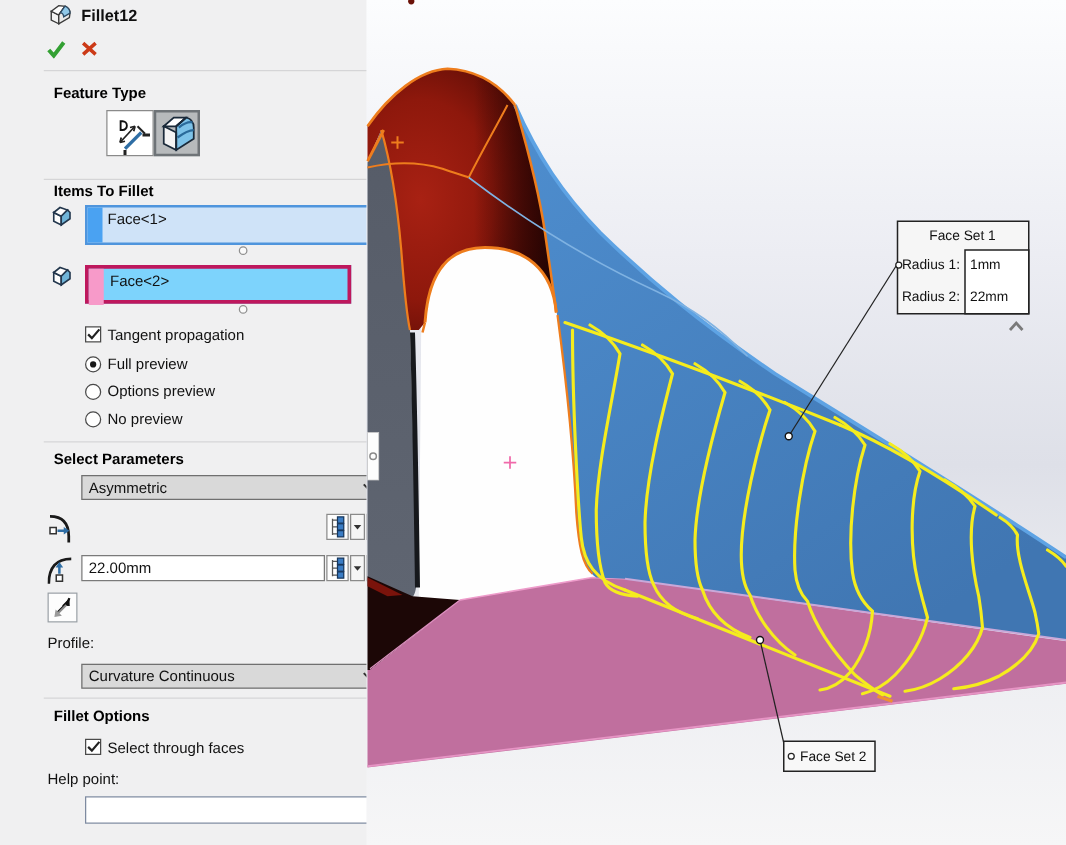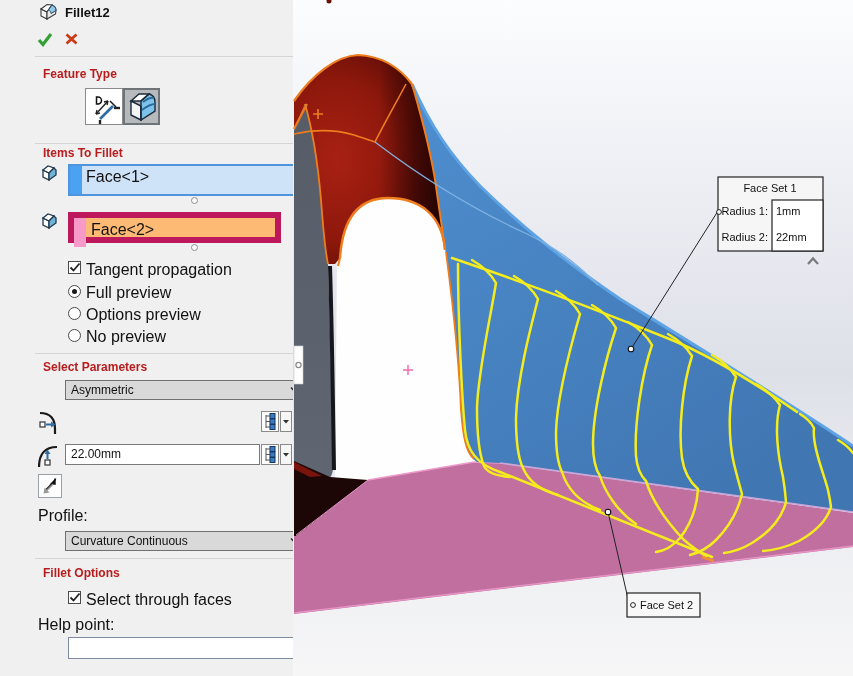--- a/index.html
+++ b/index.html
@@ -1,22 +1,22 @@
 <!DOCTYPE html>
 <html><head>
 <meta charset="utf-8">
 <style>
 html,body{margin:0;padding:0;width:853px;height:676px;overflow:hidden;
 font-family:"Liberation Sans",sans-serif;}
 #stage{position:relative;width:853px;height:676px;background:#f0f0f1;}
 #panel{position:absolute;left:0;top:0;width:293px;height:676px;background:#f0f0f1;border-right:1px solid #a8a8a8;box-sizing:border-box;margin-left:35px;}
 #panel *{box-sizing:border-box;}
 .abs{position:absolute;}
-.hdr{font-size:12px;font-weight:bold;color:#b91c1c;}
-.lbl{font-size:16px;color:#111;}
+.hdr{font-size:12px;font-weight:bold;color:#000000;}
+.lbl{font-size:12px;color:#111;}
 .sep{position:absolute;left:0;width:293px;height:1px;background:#d5d5d7;}
 .chev{position:absolute;width:12px;height:8px;}
 .ddown{position:absolute;left:30px;width:246px;height:20px;background:#d9d9d9;border:1px solid #707070;font-size:12px;color:#111;line-height:18px;padding-left:5px;}
 .inpt{position:absolute;left:30px;width:195px;height:21px;background:#fff;border:1px solid #7a7a7a;font-size:12px;color:#111;line-height:19px;padding-left:5px;}
 .ckb{position:absolute;width:13px;height:13px;background:#fff;border:1px solid #4a4a4a;}
 .rad{position:absolute;width:13px;height:13px;background:#fff;border:1px solid #4a4a4a;border-radius:50%;}
 .raddot{position:absolute;left:3px;top:3px;width:5px;height:5px;background:#1a1a1a;border-radius:50%;}
 .handle{position:absolute;width:7px;height:7px;border:1px solid #8f8f8f;background:#fafafa;border-radius:50%;}
 #vp{position:absolute;left:293px;top:0;width:560px;height:676px;}
 </style>
@@ -80,21 +80,21 @@
 <div class="abs" style="left:33px;top:164px;width:242px;height:32px;background:#cfe3f8;border:2px solid #4f95dd">
  <div class="abs" style="left:0;top:0;width:12px;height:28px;background:#4aa2f2"></div>
  <div class="abs lbl" style="left:16px;top:2px">Face&lt;1&gt;</div>
 </div>
 <div class="handle" style="left:156px;top:197px"></div>
 <svg class="abs" style="left:6px;top:212px" width="18" height="18" viewBox="0 0 18 18">
  <path d="M2,6 L2,13 L8,16 L8,9 Z" fill="#fdfdfd" stroke="#23374d" stroke-width="1.3"></path>
  <path d="M2,6 L7,2 L13,4 L8,9 Z" fill="#fdfdfd" stroke="#23374d" stroke-width="1.3"></path>
  <path d="M8,9 L13,4 L15,6 L15,11 L8,16 Z" fill="#6fb4d8" stroke="#23374d" stroke-width="1.3"></path>
 </svg>
-<div class="abs" style="left:33px;top:212px;width:213px;height:31px;background:#fdba74;border:6px solid #be185d">
+<div class="abs" style="left:33px;top:212px;width:213px;height:31px;background:#7dd3fc;border:3px solid #be185d">
  <div class="abs" style="left:0;top:0;width:12px;height:29px;background:#f79ac9"></div>
  <div class="abs lbl" style="left:17px;top:3px">Face&lt;2&gt;</div>
 </div>
 <div class="handle" style="left:156px;top:244px"></div>
 <div class="ckb" style="left:33px;top:261px"></div>
 <svg class="abs" style="left:34px;top:262px" width="12" height="11" viewBox="0 0 12 11">
         <path d="M1.5,5.5 L4.5,8.5 L10.5,1.5" fill="none" stroke="#222" stroke-width="1.8"></path>
       </svg>
 <div class="abs lbl" style="left:51px;top:261px">Tangent propagation</div>
 <div class="rad" style="left:33px;top:285px"></div>

